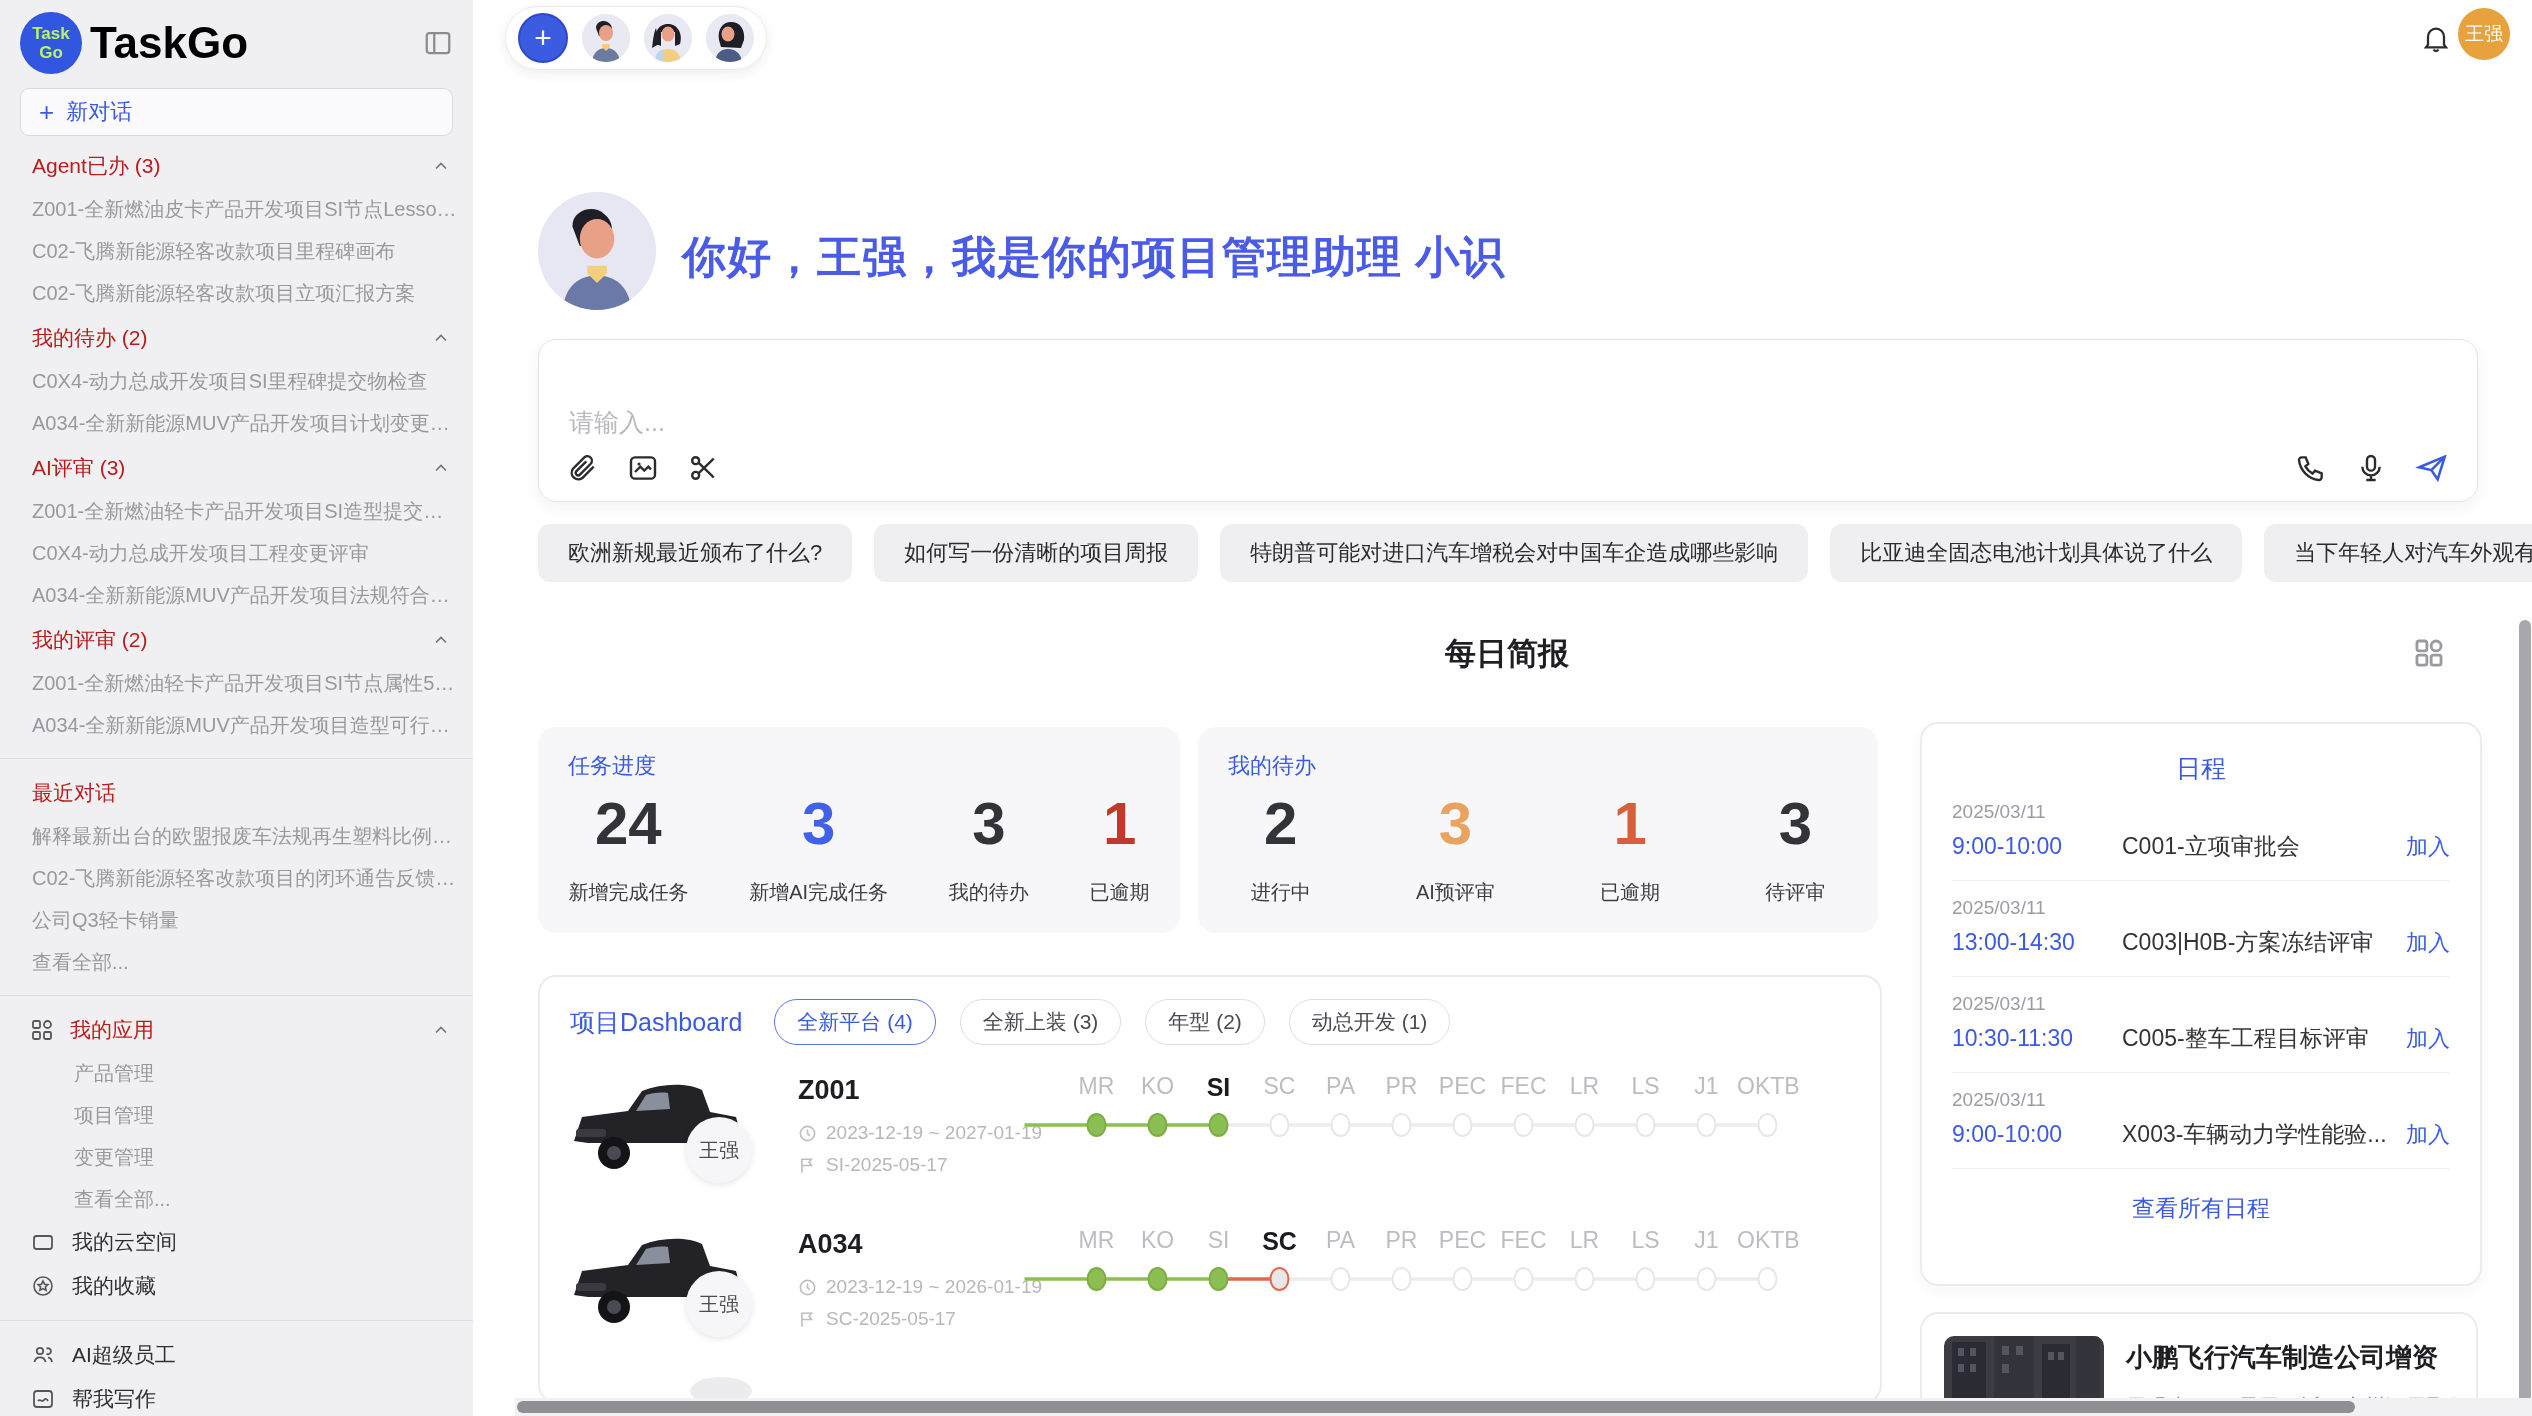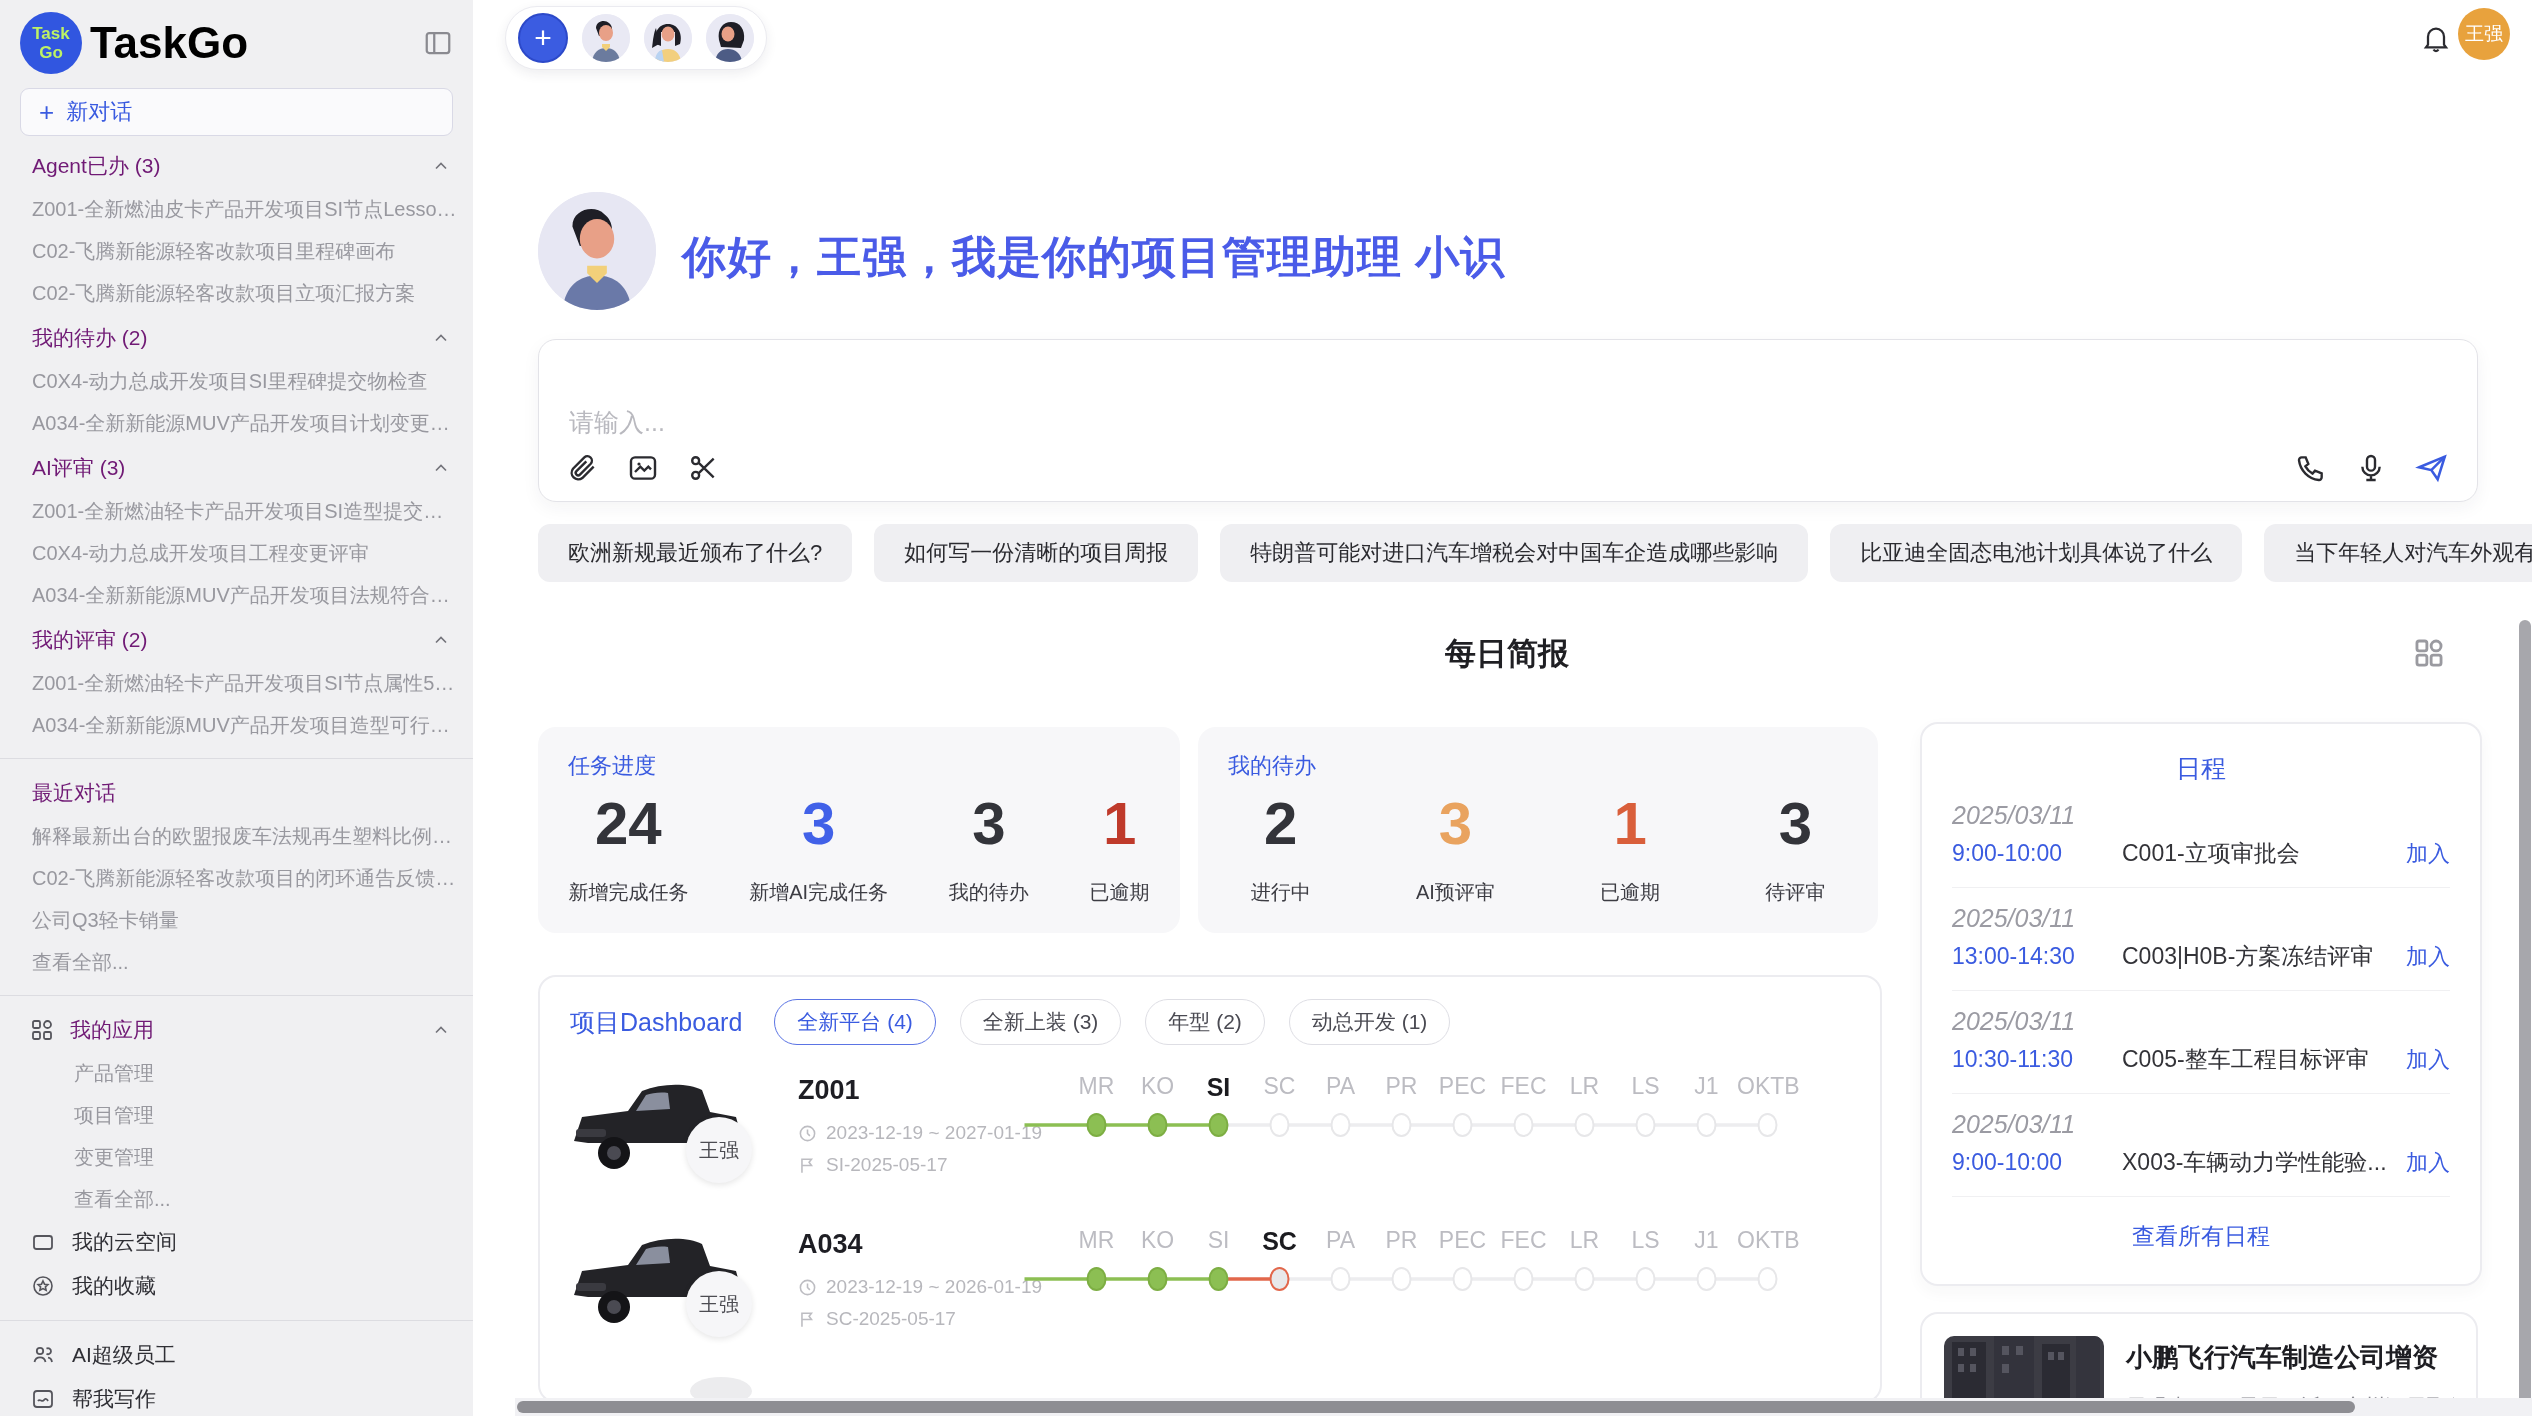--- a/index.html
+++ b/index.html
@@ -11,21 +11,21 @@
   .sb{position:absolute;left:0;top:0;width:473px;height:1416px;background:#f0f0f2;overflow:hidden;}
   .sb-header{display:flex;align-items:center;padding:12px 20px 0 20px;}
   .logo{width:62px;height:62px;border-radius:50%;background:#3156e0;color:#bef264;display:flex;
         flex-direction:column;align-items:center;justify-content:center;font-size:17px;line-height:19px;font-weight:600;}
   .sb-title{font-size:44px;font-weight:700;color:#000000;margin-left:8px;flex:1;}
   .icon-btn{background:none;border:none;padding:0;cursor:pointer;display:flex;align-items:center;}
   .new-chat{margin:14px 20px 0;height:46px;border:1px solid #d9d9e6;background:#fafafc;border-radius:9px;
             display:flex;align-items:center;padding:0 18px;color:#3a5be0;font-size:22px;gap:12px;cursor:pointer;}
   .new-chat .plus{font-size:26px;line-height:1;}
   .sec-h{display:flex;align-items:center;justify-content:space-between;padding:0 22px 0 32px;height:44px;
-         font-size:21px;color:#701a75;font-weight:500;margin-top:2px;}
+         font-size:21px;color:#b91c1c;font-weight:500;margin-top:2px;}
   .sb-item{height:42px;line-height:42px;padding:0 14px 0 32px;font-size:20px;color:#98989f;
            white-space:nowrap;overflow:hidden;text-overflow:ellipsis;cursor:pointer;}
   .sb-div{height:1px;background:#dcdce1;margin:12px 0;}
   .app-sub{padding-left:74px;}
   .sb-link{display:flex;align-items:center;gap:16px;padding:0 22px 0 30px;height:44px;font-size:21px;color:#2f2f35;cursor:pointer;}
   .sb-link .lk-ic{width:26px;display:flex;justify-content:center;color:#55555c;}
   .chev{color:#73737a;}
 
   
   .pill{position:absolute;left:505px;top:6px;height:62px;border-radius:34px;background:#fff;border:1px solid #ebebf0;
@@ -88,21 +88,21 @@
   .ms-labels{display:grid;grid-template-columns:repeat(12,61px);}
   .ms-labels span{text-align:center;font-size:23px;color:#bcbcc2;}
   .ms-labels span.current{color:#1b1b1f;font-weight:700;font-size:25px;}
   .row3-hint{position:absolute;left:150px;top:400px;width:62px;height:28px;border-radius:50%;background:#ececee;}
 
   
   .sched{position:absolute;left:1920px;top:722px;width:558px;height:560px;border:2px solid #ececf0;border-radius:18px;
          background:#fff;box-shadow:0 6px 16px rgba(40,40,60,.04);}
   .sched-title{margin-top:28px;text-align:center;font-size:25px;color:#3a5be0;}
   .ev{margin:0 30px;padding:16px 0 18px;border-bottom:1px solid #f0f0f2;}
-  .ev-date{font-size:25px;color:#9b9ba3;font-style:italic;}
+  .ev-date{font-size:19px;color:#9b9ba3;}
   .ev-row{display:flex;align-items:center;margin-top:8px;}
   .ev-time{color:#3a5be0;font-size:23px;width:170px;flex:0 0 auto;}
   .ev-name{color:#333338;font-size:23px;flex:1;white-space:nowrap;overflow:hidden;}
   .ev-join{color:#3a5be0;font-size:22px;cursor:pointer;flex:0 0 auto;}
   .sched-all{margin-top:24px;text-align:center;color:#3a5be0;font-size:23px;cursor:pointer;}
 
   
   .news{position:absolute;left:1920px;top:1312px;width:558px;height:104px;border:2px solid #ececf0;border-radius:18px;
         background:#fff;overflow:hidden;display:flex;padding:22px;box-sizing:border-box;gap:22px;}
   .news-img{width:160px;height:120px;border-radius:10px;overflow:hidden;flex:0 0 auto;}

